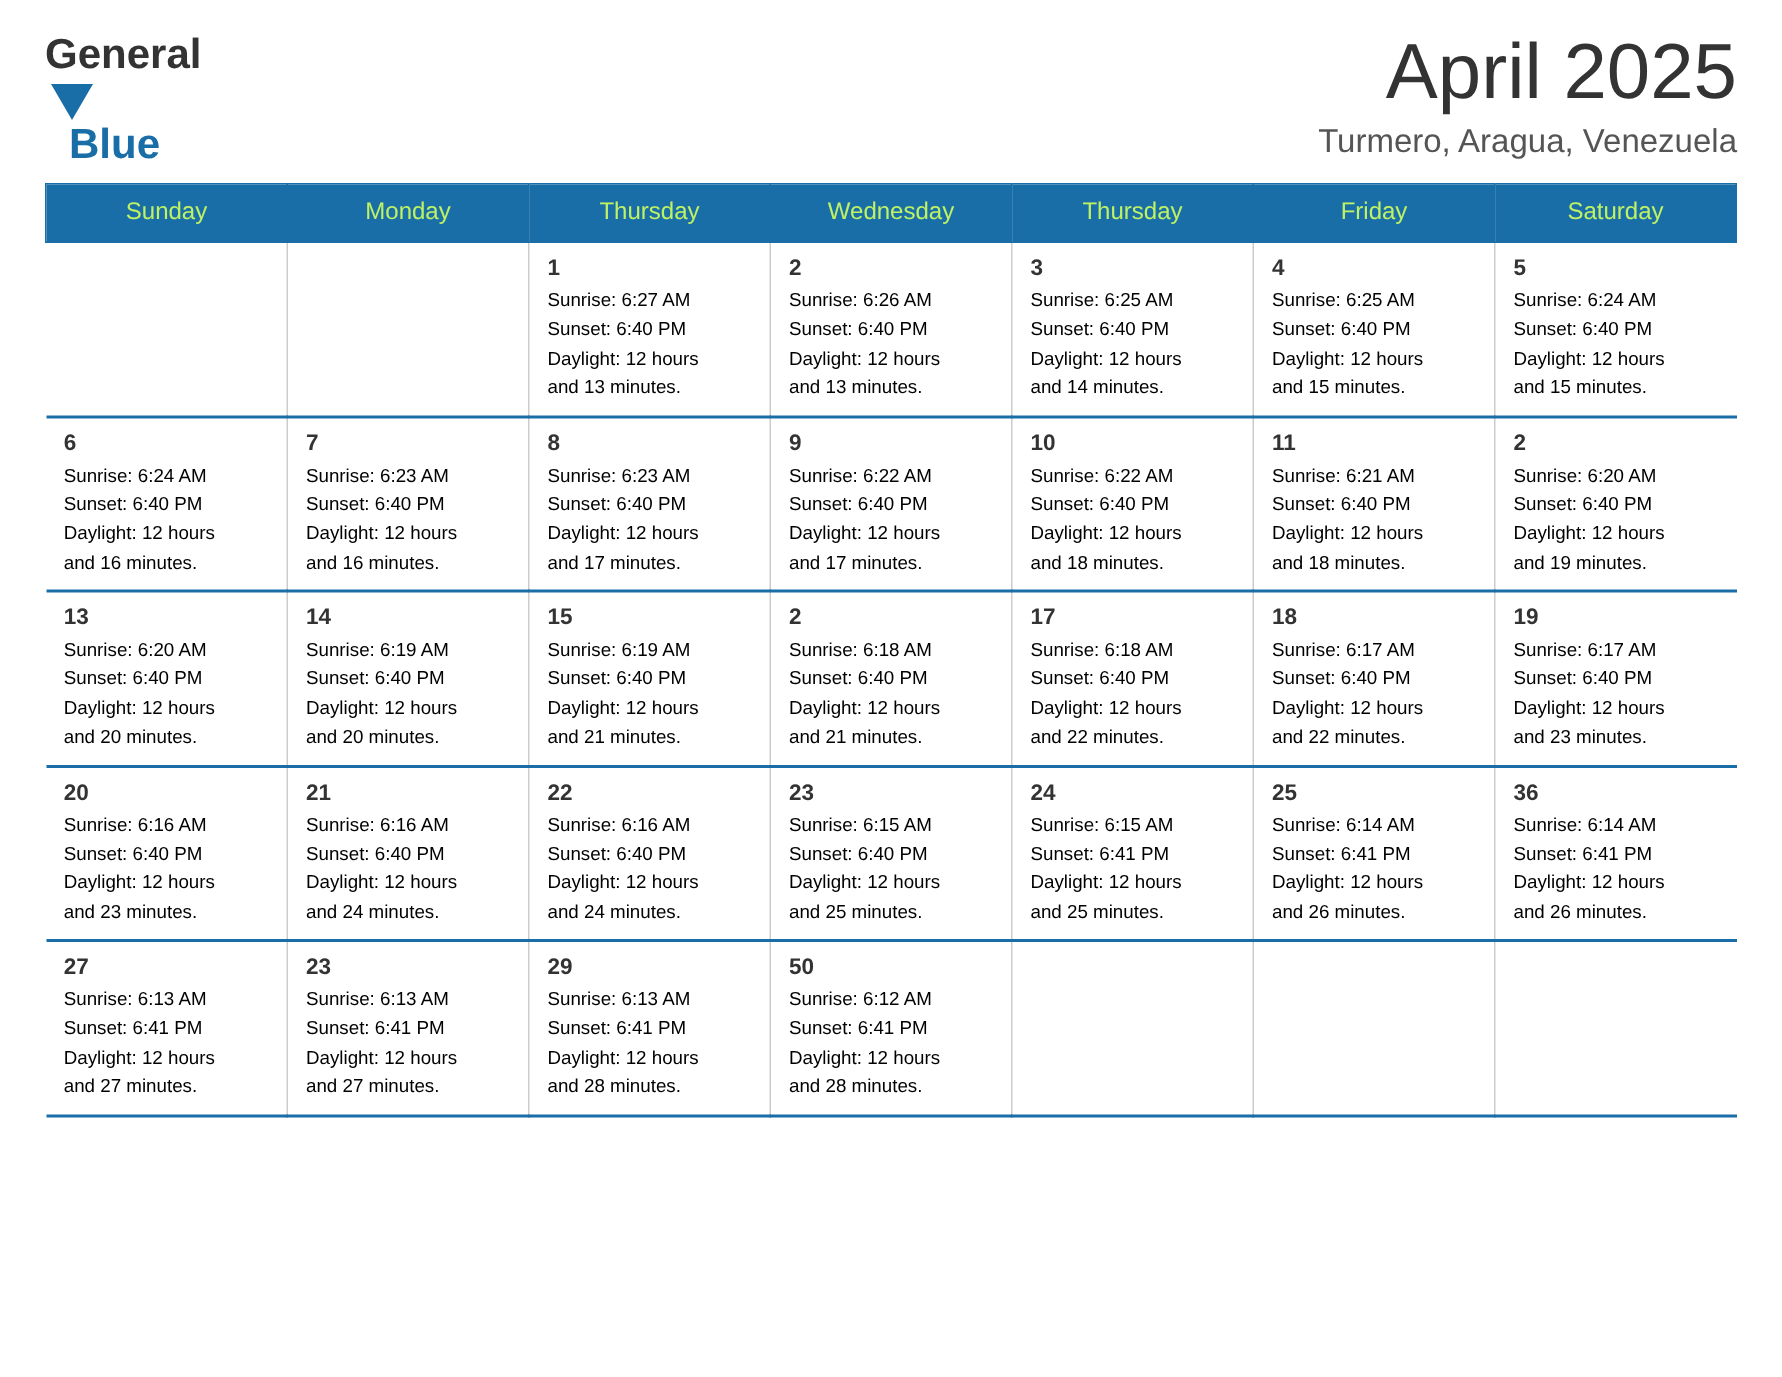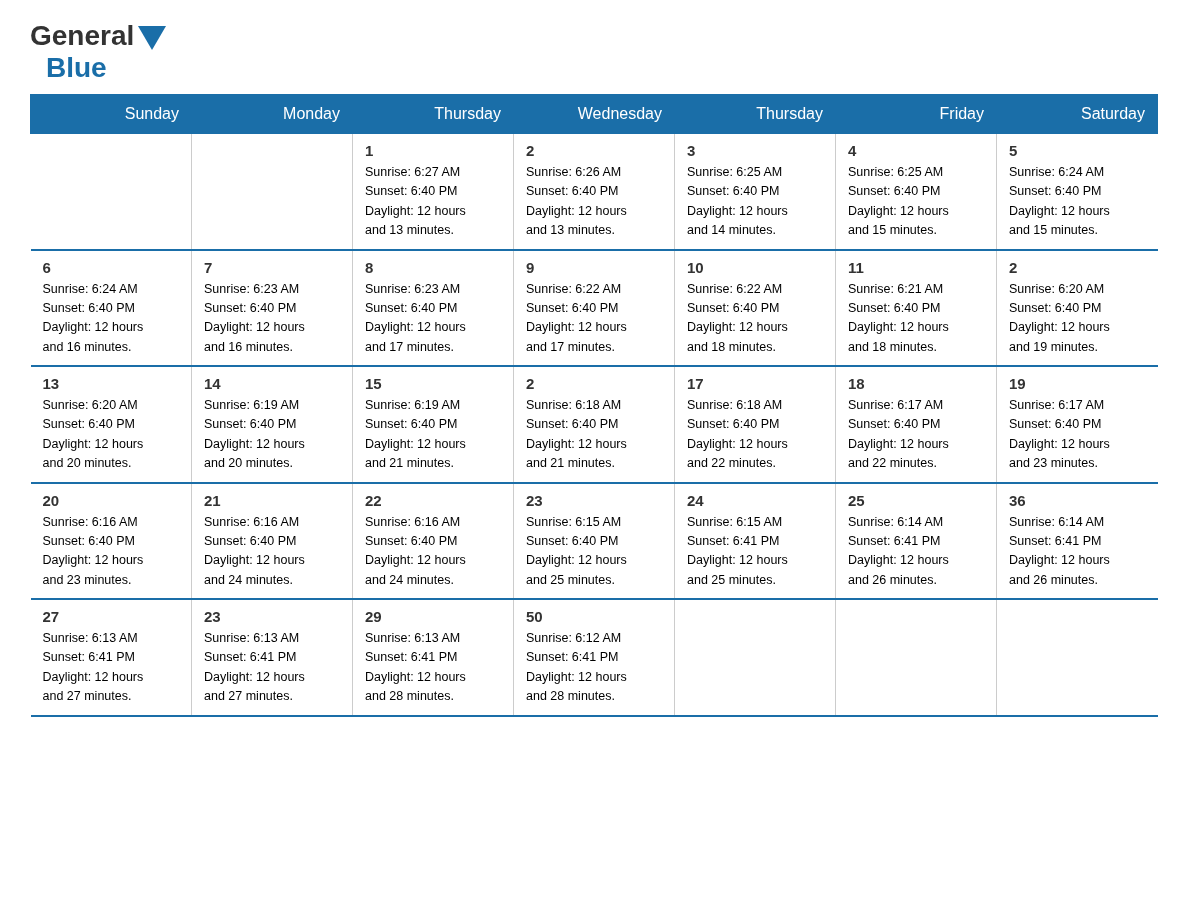--- a/index.html
+++ b/index.html
@@ -16,21 +16,21 @@
       align-items: flex-start;
       margin-bottom: 10px;
     }
     .logo {
       display: flex;
       flex-direction: column;
       align-items: flex-start;
     }
     .logo-top {
       display: flex;
-      align-items: center;
+      flex-direction: column;
     }
     .logo-general {
       font-size: 28px;
       font-weight: bold;
       color: #333;
     }
     .logo-triangle {
       width: 0;
       height: 0;
       border-left: 14px solid transparent;
@@ -61,25 +61,25 @@
     }
     .calendar {
       width: 100%;
       border-collapse: collapse;
       margin-top: 10px;
     }
     .calendar thead tr {
       background-color: #1a6ea8;
     }
     .calendar thead th {
-      color: #ffffff;
+      color: #bef264;
       font-size: 16px;
       font-weight: normal;
       padding: 10px 12px;
-      text-align: right;
+      text-align: center;
       border: 1px solid #1a6ea8;
     }
     .calendar tbody tr {
       border-bottom: 2px solid #1a6ea8;
     }
     .calendar tbody td {
       vertical-align: top;
       padding: 8px 12px;
       font-size: 13px;
       color: #333;
@@ -109,20 +109,24 @@
 </head>
 <body>
 
 <div class="header">
   <div class="logo">
     <div class="logo-top">
       <span class="logo-general">General</span>
       <div class="logo-triangle"></div>
     </div>
     <span class="logo-blue">Blue</span>
+  </div>
+  <div class="title-section">
+    <div class="month-title">April 2025</div>
+    <div class="location-title">Turmero, Aragua, Venezuela</div>
   </div>
 </div>
 
 <table class="calendar">
   <thead>
     <tr>
     <th>Sunday</th>
         <th>Monday</th>
         <th>Thursday</th>
         <th>Wednesday</th>

